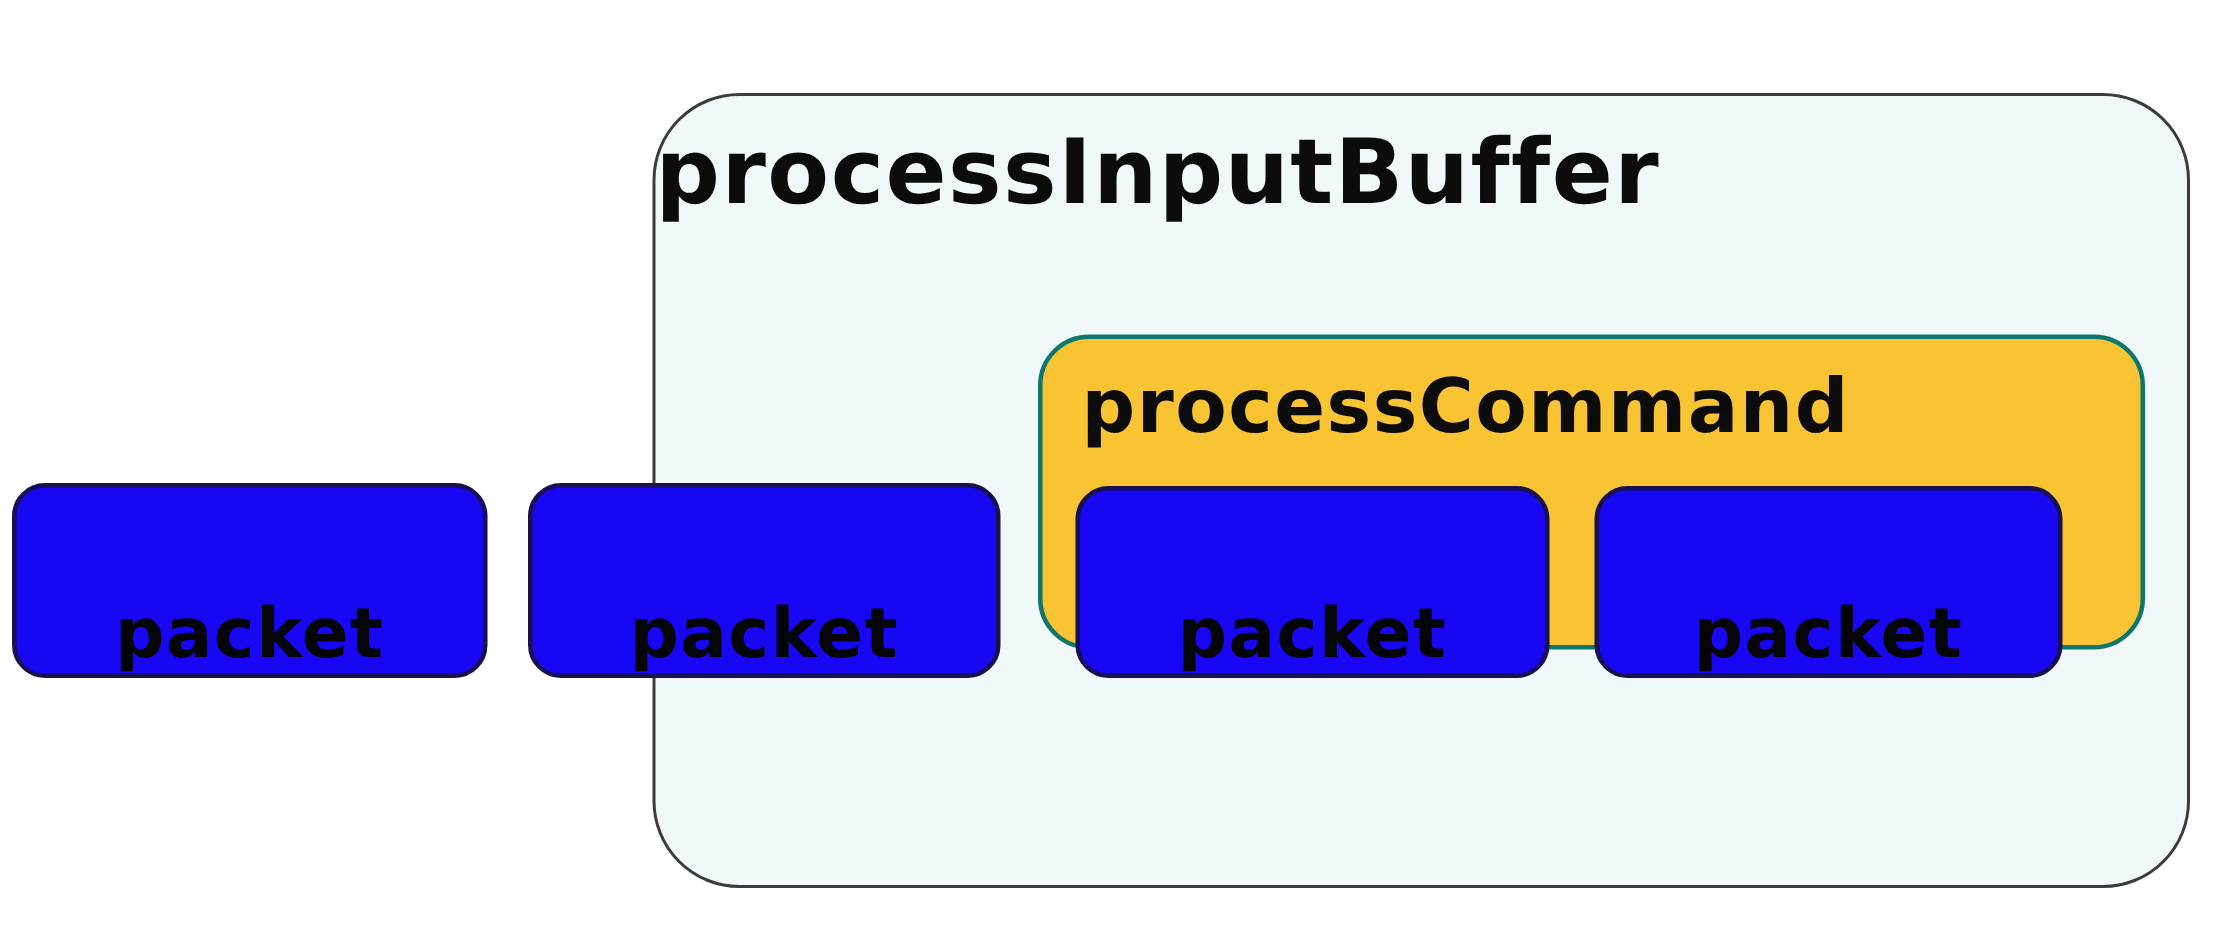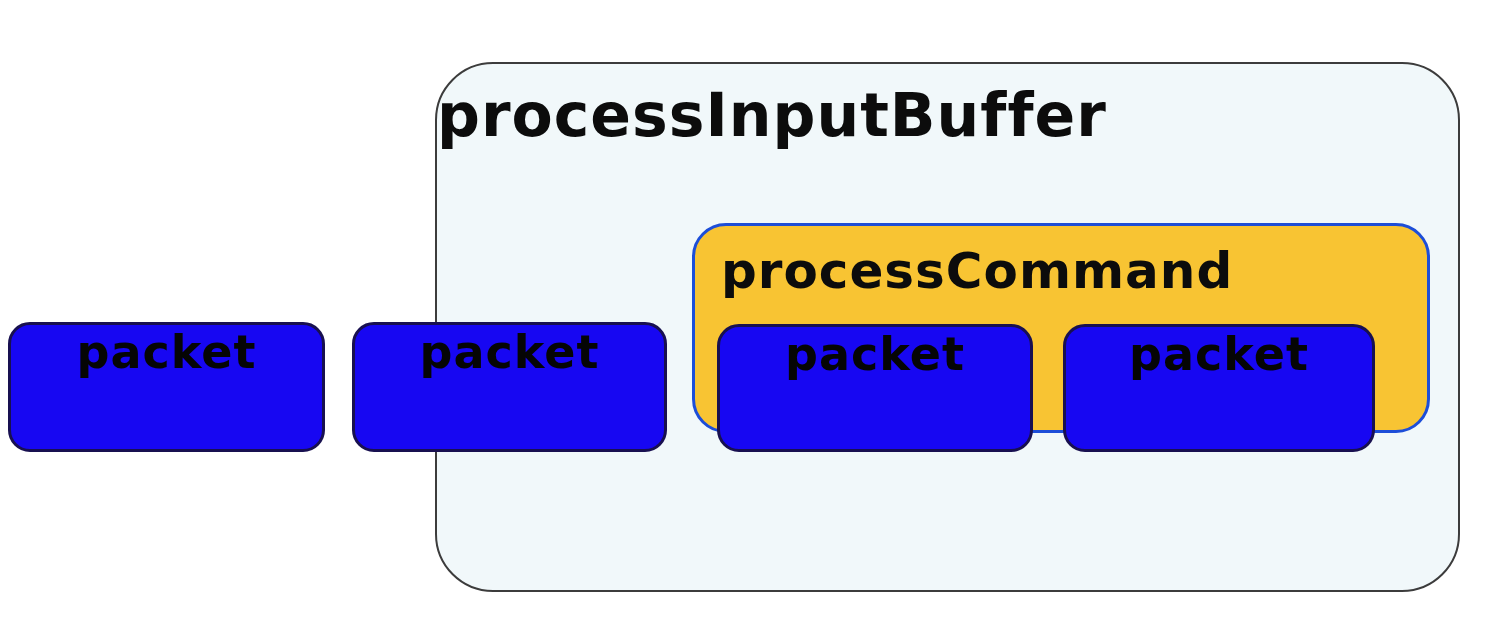--- a/index.html
+++ b/index.html
@@ -40,21 +40,21 @@
   }
   
   .command-box {
     position: absolute;
     left: 692px;
     top: 223px;
     width: 738px;
     height: 210px;
     box-sizing: border-box;
     background: #f8c433;
-    border: 3px solid #1d4ed8;
+    border: 3px solid #0f766e;
     border-radius: 34px;
     z-index: 2;
   }
   .command-title {
     position: absolute;
     left: 26px;
     top: 16px;
     font-size: 50px;
     font-weight: bold;
     letter-spacing: 1px;
@@ -63,21 +63,21 @@
   }
   
   .packet {
     position: absolute;
     box-sizing: border-box;
     background: #1707f2;
     border: 3px solid #181050;
     border-radius: 22px;
     z-index: 3;
     display: flex;
-    align-items: flex-start;
+    align-items: flex-end;
     justify-content: center;
   }
   .packet-label {
     font-size: 46px;
     font-weight: bold;
     letter-spacing: 1px;
     color: #050505;
   }
   .packet-queue-1 { left: 8px;    top: 322px; width: 317px; height: 130px; }
   .packet-queue-2 { left: 352px;  top: 322px; width: 315px; height: 130px; }

